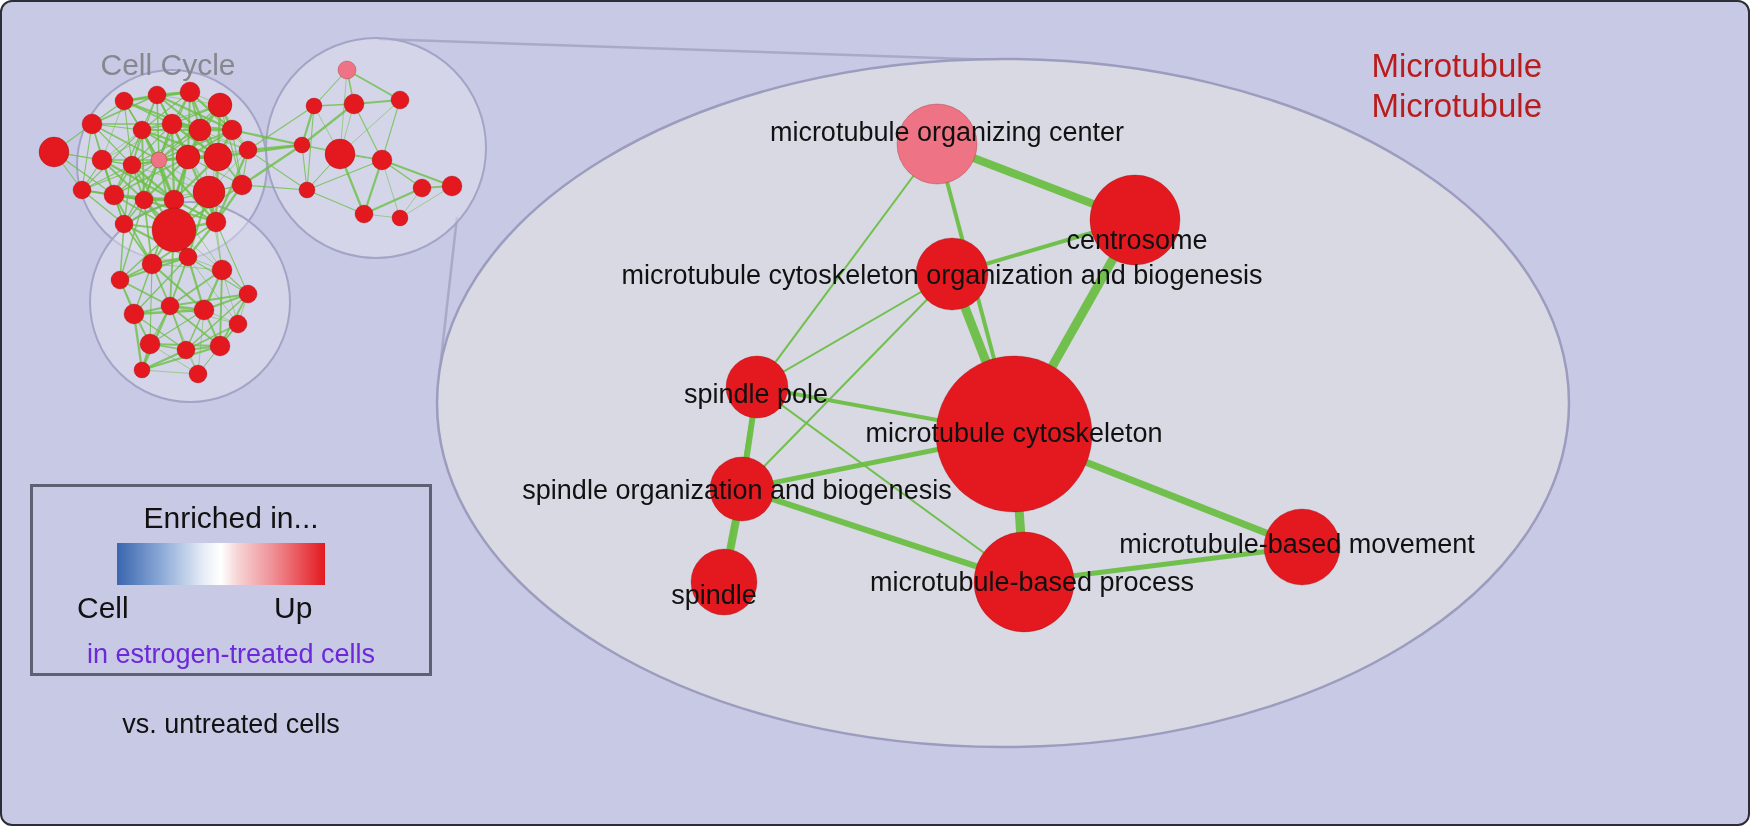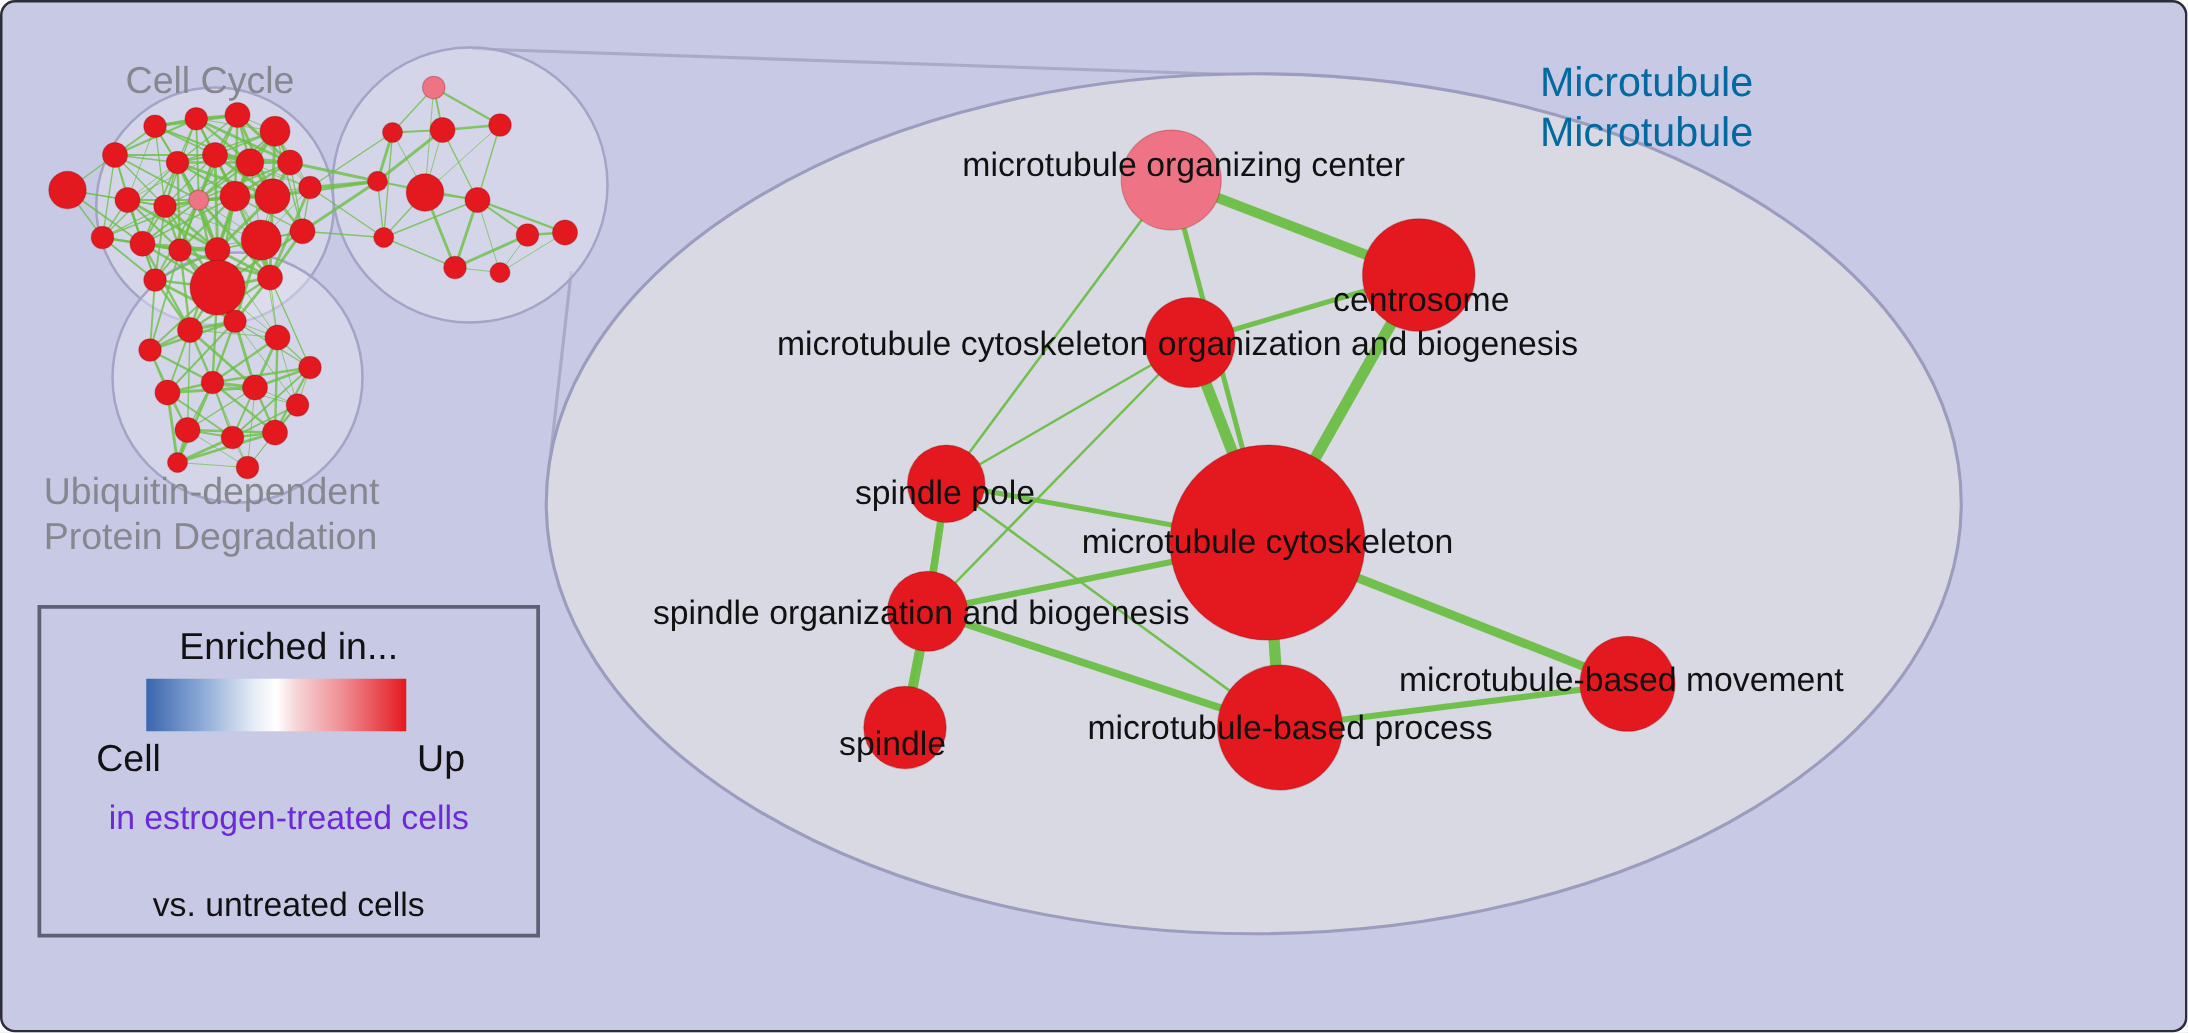--- a/index.html
+++ b/index.html
@@ -10,33 +10,33 @@
     border:2px solid #2d2d36;
     border-radius:12px;
     box-sizing:border-box;
     overflow:hidden;
     font-family:"Liberation Sans", sans-serif;
   }
   svg.netsvg{position:absolute;left:0;top:0;}
   svg.netsvg text{font-family:"Liberation Sans", sans-serif;}
   .overlay-label{position:absolute;}
   .cluster-label{color:#87878f;font-size:30px;line-height:36px;}
-  .zoom-title{color:#0369a1;font-size:33px;line-height:40px;text-align:left;}
+  .zoom-title{color:#b91c1c;font-size:33px;line-height:40px;text-align:right;}
   .legend-box{
-    position:absolute;left:28px;top:482px;width:402px;height:266px;
+    position:absolute;left:28px;top:482px;width:402px;height:192px;
     border:3px solid #5f6074;box-sizing:border-box;
   }
   .legend-title{position:absolute;left:0;top:14px;width:100%;text-align:center;
     font-size:30px;color:#111;}
   .legend-bar{
     position:absolute;left:84px;top:56px;width:208px;height:42px;
     background:linear-gradient(to right,#3a66ae 0%,#86a5d4 20%,#e8eef7 42%,#ffffff 50%,#f6d4d6 58%,#ef9096 75%,#e3191f 100%);
   }
   .legend-down{position:absolute;left:44px;top:104px;font-size:30px;color:#111;}
-  .legend-up{position:absolute;left:269px;top:104px;width:70px;text-align:right;font-size:30px;color:#111;}
+  .legend-up{position:absolute;left:241px;top:104px;width:70px;text-align:left;font-size:30px;color:#111;}
   .legend-cap1{position:absolute;left:0;top:152px;width:100%;text-align:center;font-size:27px;color:#6d28d9;}
   .legend-cap2{position:absolute;left:0;top:186px;width:100%;text-align:center;font-size:27px;color:#111;margin-top:36px;}
 </style>
 </head>
 <body>
 
 <div class="canvas">
 
   <svg class="netsvg" width="1750" height="826">
     <g id="cone-lines">
@@ -414,24 +414,20 @@
         <text x="1012" y="440" text-anchor="middle" font-size="27" fill="#111111">microtubule cytoskeleton</text>
         <text x="735" y="497" text-anchor="middle" font-size="27" fill="#111111">spindle organization and biogenesis</text>
         <text x="1295" y="551" text-anchor="middle" font-size="27" fill="#111111">microtubule-based movement</text>
         <text x="1030" y="589" text-anchor="middle" font-size="27" fill="#111111">microtubule-based process</text>
         <text x="712" y="602" text-anchor="middle" font-size="27" fill="#111111">spindle</text>
       </g>
   </svg>
 
   <div class="overlay-label cluster-label" style="left:46px;top:45px;width:240px;text-align:center;">Cell Cycle</div>
 
-  <div class="overlay-label cluster-label" style="left:33px;top:374px;width:340px;text-align:left;">
-    <div>Ubiquitin-dependent</div>
-    <div>Protein Degradation</div>
-  </div>
 
   <div class="overlay-label zoom-title" style="left:1230px;top:44px;width:310px;">
     <div>Microtubule</div>
     <div>Microtubule</div>
   </div>
 
   <div class="legend-box">
     <div class="legend-title">Enriched in...</div>
     <div class="legend-bar"></div>
     <div class="legend-down">Cell</div>

